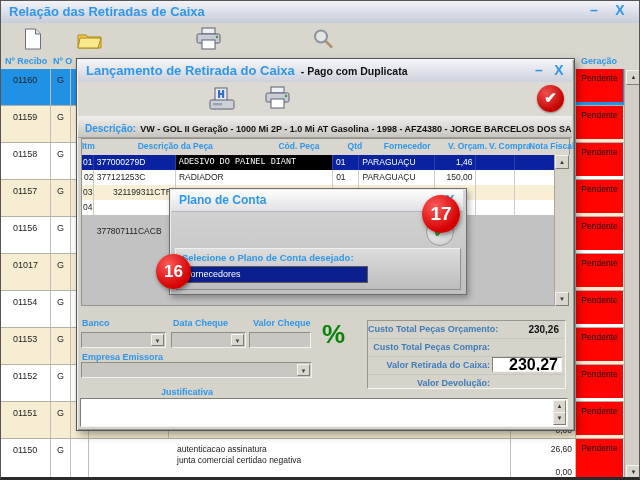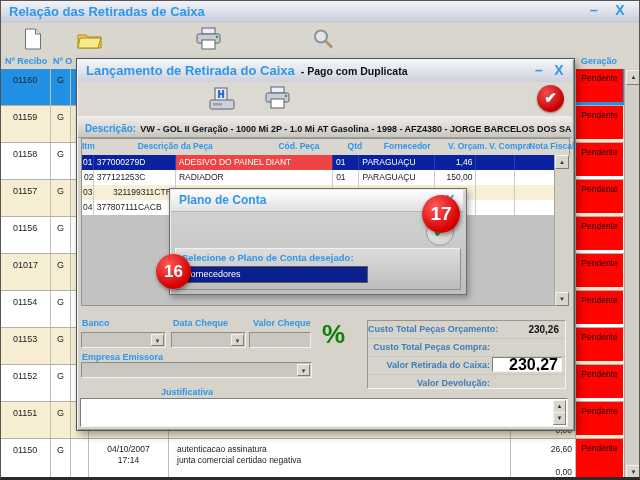--- a/index.html
+++ b/index.html
@@ -56,21 +56,21 @@
   
   .pgrid{left:4px;top:79px;width:489px;height:168px;border:1px solid #94928A;background:#C2C2C2;box-sizing:border-box;}
   .pg-head{position:absolute;left:0;top:0;width:487px;height:16px;background:#D9D6CF;border-bottom:1px solid #A3A199;display:flex;}
   .pg-head span{display:block;font-size:8.5px;font-weight:bold;color:#2E96EC;text-align:center;
     line-height:15px;white-space:nowrap;overflow:visible;}
   .pg-rows{position:absolute;left:0;top:16px;width:472px;}
   .pg-row{display:flex;height:15px;background:#FFFFFF;}
   .pg-row:nth-child(odd){background:#F8EFD6;}
   .pg-row:first-child{background:#0A22A0;color:#fff;}
   .pg-row:first-child .pc{color:#fff;border-right-color:#2A3FAE;}
-  .pg-row:first-child .pc-desc{background:#ef4444;}
+  .pg-row:first-child .pc-desc{background:#000000;font-family:Liberation Mono, monospace;}
   .pc{box-sizing:border-box;height:15px;font-size:8.5px;line-height:15px;color:#222;
     border-right:1px solid #CFCCC4;padding:0 3px;white-space:nowrap;overflow:hidden;}
   .pc-num{text-align:right;}
   .pg-scroll{position:absolute;left:472px;top:16px;width:16px;height:151px;background:#D5D2CA;border-left:1px solid #A9A69D;box-sizing:border-box;}
   
   .combo{background:#C9C7C2;border:1px solid;border-color:#8F8D86 #F2F1EE #F2F1EE #8F8D86;box-sizing:border-box;}
   .combo .arrow{position:absolute;right:1px;top:1px;bottom:1px;width:11px;background:#D9D6CE;
     border:1px solid;border-color:#F4F3EF #807E76 #807E76 #F4F3EF;
     font-size:6px;color:#444;text-align:center;line-height:12px;}
   .pct{font-size:26px;font-weight:bold;color:#0B820B;}
@@ -338,24 +338,20 @@
       <div class="cell c-money">
         <div></div>
           <div>0,00</div>
       </div>
       <div class="cell c-status">Pendente</div>
     </div>
       <div class="bgrow">
       <div class="cell c-recibo">01150</div>
       <div class="cell c-tipo">G</div>
       <div class="cell c-sp"></div>
-      <div class="cell c-date">
-        <div>04/10/2007</div>
-          <div>17:14</div>
-      </div>
       <div class="cell c-desc">
         <div>autenticacao assinatura</div>
           <div>junta comercial certidao negativa</div>
       </div>
       <div class="cell c-money">
         <div>26,60</div>
           <div>0,00</div>
       </div>
       <div class="cell c-status">Pendente</div>
     </div>
@@ -438,21 +434,21 @@
           <span class="pc" style="width:85px;text-align:right;">321199311CTR</span>
           <span class="pc pc-desc" style="width:163px;">SUPO</span>
           <span class="pc" style="width:27px;"></span>
           <span class="pc" style="width:78px;"></span>
           <span class="pc pc-num" style="width:43px;"></span>
           <span class="pc" style="width:40px;"></span>
           <span class="pc" style="width:40px;border-right:none;"></span>
         </div>
           <div class="pg-row">
           <span class="pc" style="width:12px;padding:0 1px;">04</span>
-          <span class="pc" style="width:85px;">377807111CACB</span>
+          <span class="pc" style="width:85px;margin-top:24px;">377807111CACB</span>
           <span class="pc pc-desc" style="width:163px;">PARA</span>
           <span class="pc" style="width:27px;"></span>
           <span class="pc" style="width:78px;"></span>
           <span class="pc pc-num" style="width:43px;"></span>
           <span class="pc" style="width:40px;"></span>
           <span class="pc" style="width:40px;border-right:none;"></span>
         </div>
         </div>
       <div class="pg-scroll">
         <div class="sbtn" style="top:0;left:0;width:14px;height:14px;line-height:12px;">▲</div>

